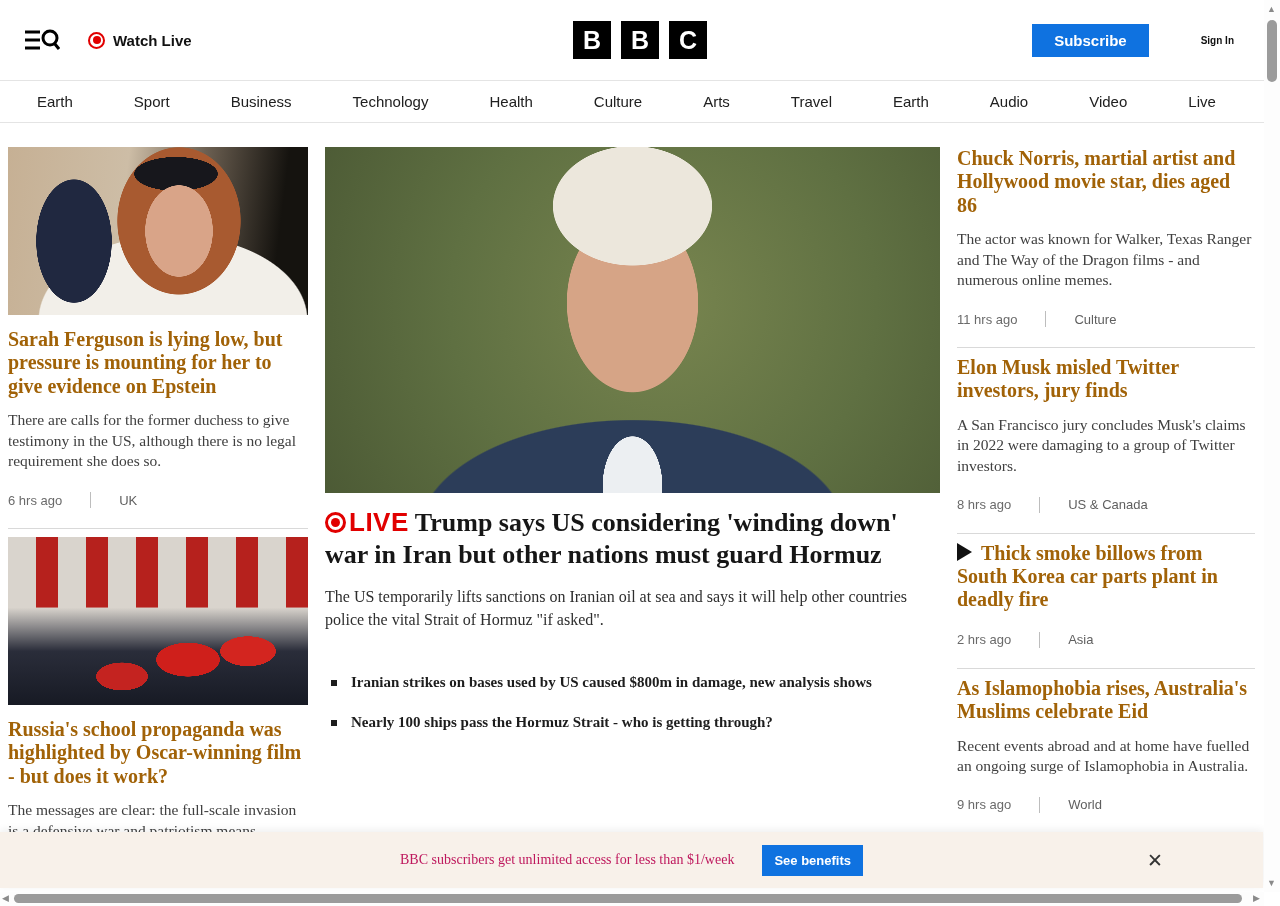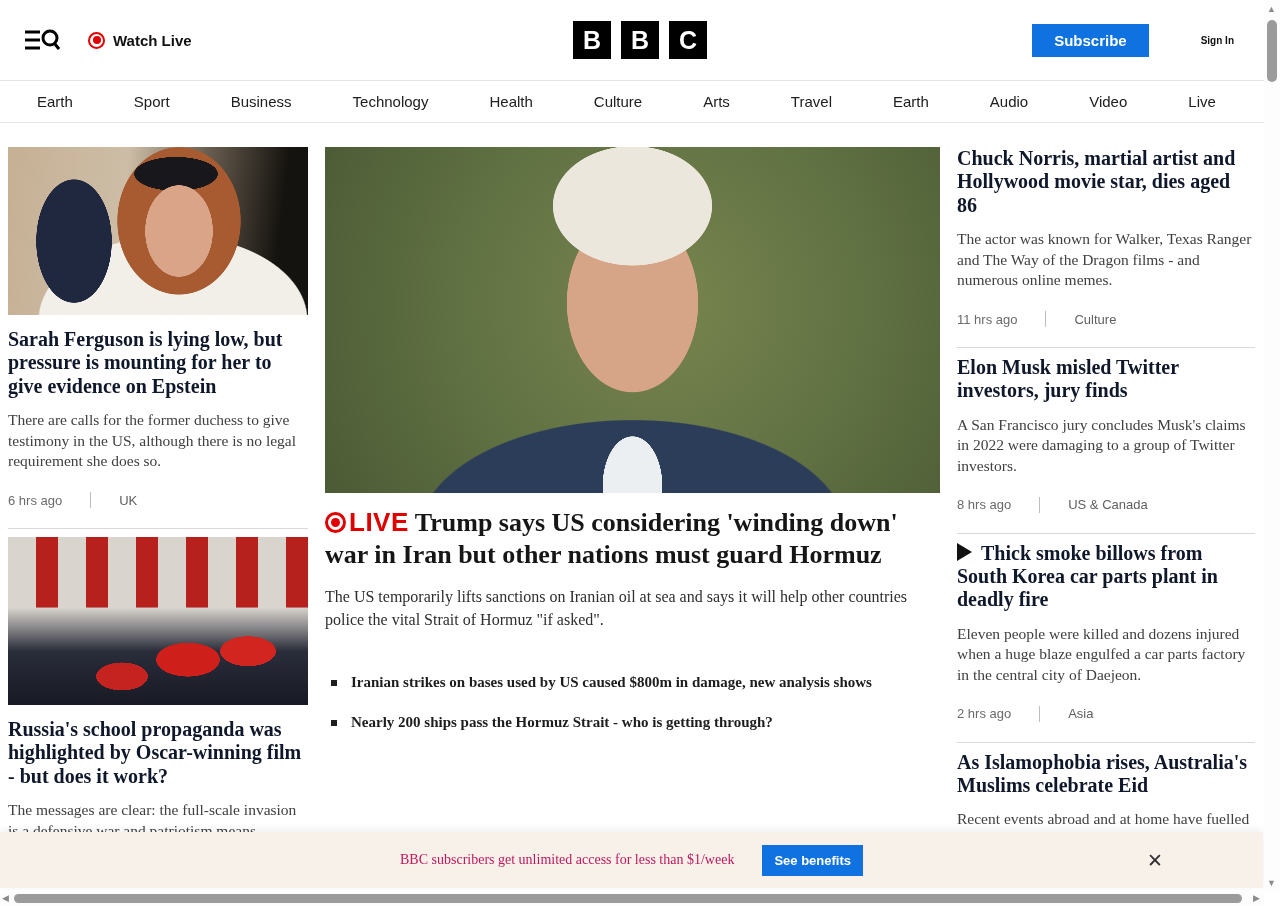--- a/index.html
+++ b/index.html
@@ -54,21 +54,21 @@
     background-repeat:no-repeat;
   }
   .photo-trump { height:346px;
     background:
       radial-gradient(ellipse 80px 60px at 50% 17%, #ece7dc 99%, transparent 100%),
       radial-gradient(ellipse 66px 90px at 50% 45%, #d6a486 99%, transparent 100%),
       radial-gradient(ellipse 30px 50px at 50% 98%, #eceff2 99%, transparent 100%),
       radial-gradient(ellipse 215px 115px at 50% 112%, #2c3d59 99%, transparent 100%),
       radial-gradient(circle at 55% 45%, #78854f 0%, #5f7042 55%, #4c5a35 100%);
   }
-  .headline { font-family:"Liberation Serif", serif; font-weight:bold; font-size:20px; line-height:1.17; color:#0f172a; margin-top:13px; cursor:pointer; }
+  .headline { font-family:"Liberation Serif", serif; font-weight:bold; font-size:20px; line-height:1.17; color:#a16207; margin-top:13px; cursor:pointer; }
   .summary { font-family:"Liberation Serif", serif; font-size:15.5px; line-height:1.33; color:#404040; margin-top:12px; }
   .meta { display:flex; align-items:center; gap:28px; margin-top:20px; font-size:13px; color:#6a6a6a; }
   .meta .sep { width:1px; height:16px; background:#bdbdbd; }
   .meta .section { color:#5f5f5f; cursor:pointer; }
   .divider { border:none; border-top:1px solid #d9d9d9; margin:20px 0 8px 0; }
   
   .main-headline { font-family:"Liberation Serif", serif; font-weight:bold; font-size:26px; line-height:1.24; color:#161616; margin-top:13px; cursor:pointer; }
   .live-badge { color:#e10000; font-family:"Liberation Sans",sans-serif; font-weight:800; letter-spacing:0.5px; }
   .live-ring-lg { display:inline-block; width:21px; height:21px; border:3px solid #e10000; border-radius:50%; position:relative; vertical-align:-2px; margin-right:3px; }
   .live-ring-lg::after { content:''; position:absolute; inset:3px; background:#e10000; border-radius:50%; }
@@ -161,21 +161,21 @@
       <div class="summary">The messages are clear: the full-scale invasion is a defensive war and patriotism means unquestionable loyalty.</div>
     </div>
   </div>
 
   <div class="col-center">
     <div class="photo photo-trump"></div>
     <div class="main-headline"><span class="live-ring-lg"></span><span class="live-badge">LIVE</span><span> Trump says US considering 'winding down' war in Iran but other nations must guard Hormuz</span></div>
     <div class="main-summary">The US temporarily lifts sanctions on Iranian oil at sea and says it will help other countries police the vital Strait of Hormuz "if asked".</div>
     <div class="bullets">
       <div class="bullet">Iranian strikes on bases used by US caused $800m in damage, new analysis shows</div>
-      <div class="bullet">Nearly 200 ships pass the Hormuz Strait - who is getting through?</div>
+      <div class="bullet">Nearly 100 ships pass the Hormuz Strait - who is getting through?</div>
     </div>
   </div>
 
   <div class="col-right">
     <div class="r-article">
       <div class="headline">Chuck Norris, martial artist and Hollywood movie star, dies aged 86</div>
       <div class="summary">The actor was known for Walker, Texas Ranger and The Way of the Dragon films - and numerous online memes.</div>
       <div class="meta">
         <span>11 hrs ago</span>
         <span class="sep"></span>
@@ -188,21 +188,20 @@
       <div class="summary">A San Francisco jury concludes Musk's claims in 2022 were damaging to a group of Twitter investors.</div>
       <div class="meta">
         <span>8 hrs ago</span>
         <span class="sep"></span>
         <span class="section">US &amp; Canada</span>
       </div>
       <hr class="divider">
     </div>
     <div class="r-article">
       <div class="headline"><span class="play-icon"></span><span>Thick smoke billows from South Korea car parts plant in deadly fire</span></div>
-      <div class="summary">Eleven people were killed and dozens injured when a huge blaze engulfed a car parts factory in the central city of Daejeon.</div>
       <div class="meta">
         <span>2 hrs ago</span>
         <span class="sep"></span>
         <span class="section">Asia</span>
       </div>
       <hr class="divider">
     </div>
     <div class="r-article">
       <div class="headline">As Islamophobia rises, Australia's Muslims celebrate Eid</div>
       <div class="summary">Recent events abroad and at home have fuelled an ongoing surge of Islamophobia in Australia.</div>

